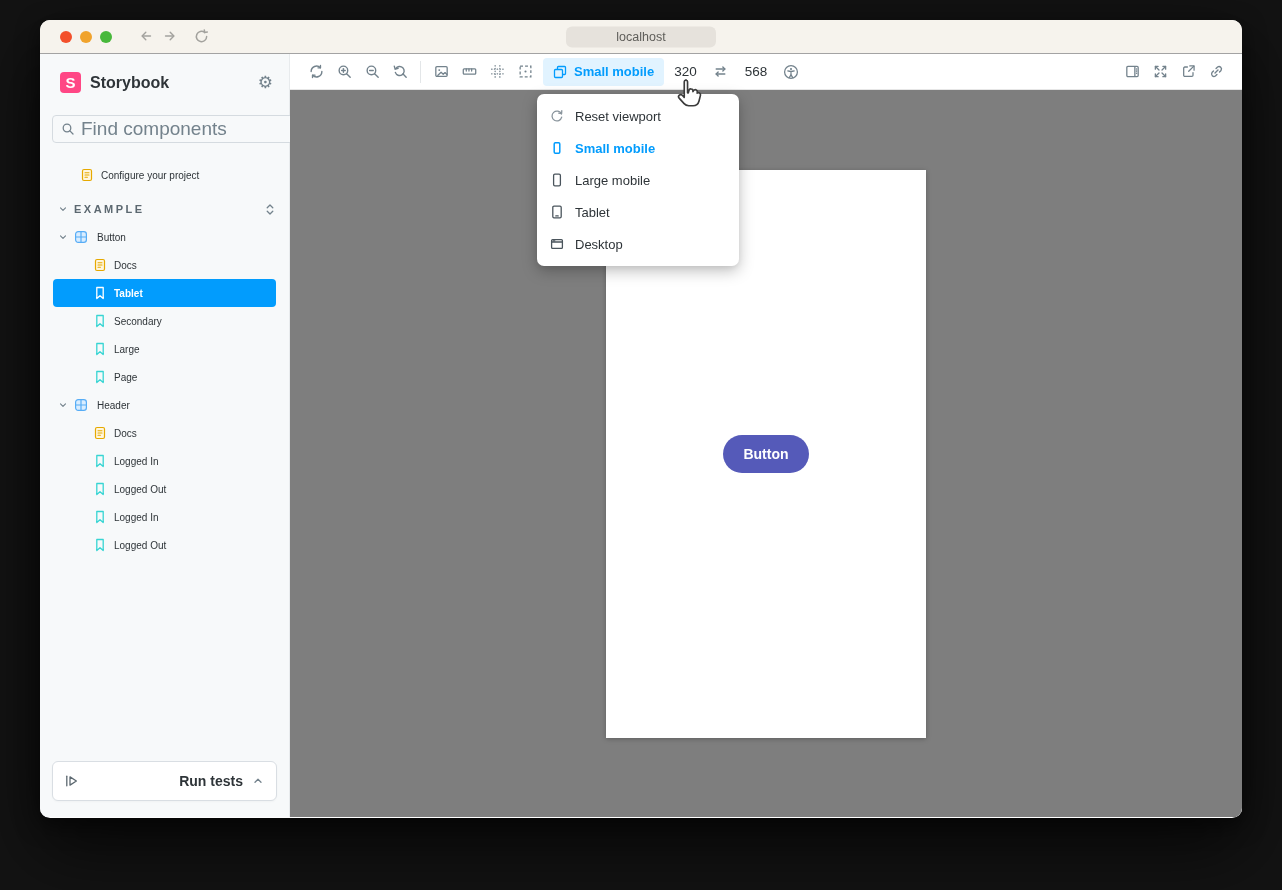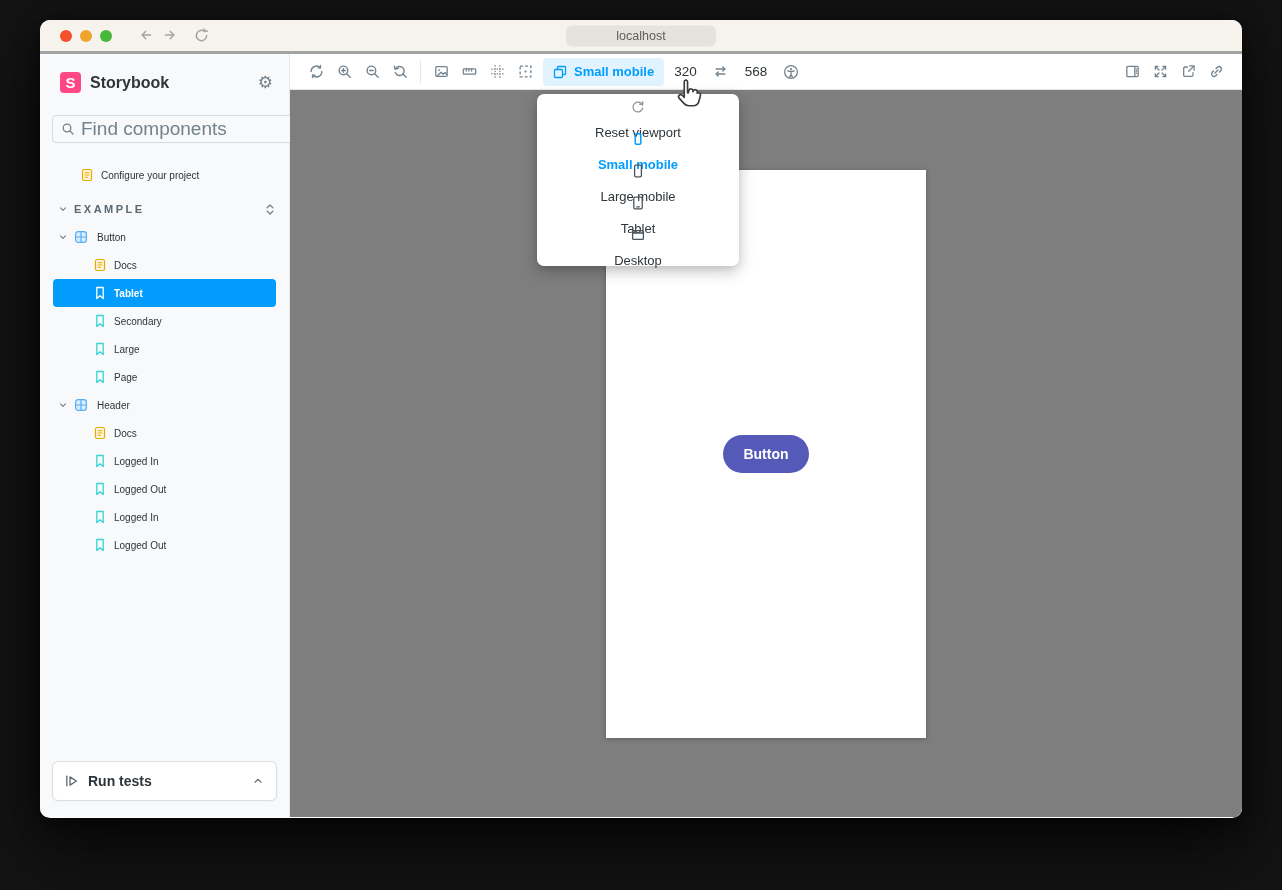--- a/index.html
+++ b/index.html
@@ -11,21 +11,21 @@
     overflow:hidden;
   }
   .window {
     position:absolute; left:40px; top:20px; width:1202px; height:798px;
     border-radius:10px; overflow:hidden;
     background:#fff;
     box-shadow:0 30px 70px rgba(0,0,0,.65), 0 6px 22px rgba(0,0,0,.5);
   }
   
   .titlebar {
-    height:34px; background:#F6F3ED; border-bottom:3px solid #a3a3a3;
+    height:34px; background:#F6F3ED; border-bottom:1px solid #a3a3a3;
     display:flex; align-items:center; position:relative;
   }
   .traffic { display:flex; gap:8px; margin-left:20px; }
   .light { width:12px; height:12px; border-radius:50%; }
   .light.red { background:#F3502B; }
   .light.yellow { background:#F0A32D; }
   .light.green { background:#47B83B; }
   .navbtns { display:flex; gap:8px; margin-left:26px; color:#A3A29E; }
   .navbtns svg { display:block; }
   .urlpill {
@@ -88,20 +88,21 @@
   }
   .section-head .lbl { margin-left:6px; flex:1; }
   .icon { display:inline-flex; flex:none; }
 
   .run-tests-wrap { padding:14px 12px 16px 12px; }
   .run-tests {
     height:40px; background:#fff; border:1px solid #D9DEE3; border-radius:6px;
     display:flex; align-items:center; padding:16px 12px; gap:9px;
     font-size:14px; font-weight:bold; color:#2E3438; cursor:pointer;
     box-shadow:0 1px 2px rgba(0,0,0,0.03);
+    text-align:right;
   }
   .run-tests .lbl { flex:1; font-weight:bold; }
 
   
   .toolbar {
     height:36px; background:#fff; border-bottom:1px solid #E6E6E6;
     display:flex; align-items:center; padding:0 12px; color:#73828C;
   }
   .tb-btn {
     height:28px; min-width:28px; padding:0 6px; border-radius:4px;
@@ -130,21 +131,21 @@
   }
 
   
   .dropdown {
     position:absolute; left:497px; top:74px; width:202px; z-index:40;
     background:#fff; border-radius:7px; padding:6px 0;
     box-shadow:0 2px 5px rgba(0,0,0,0.05), 0 5px 15px rgba(0,0,0,0.25);
   }
   .dd-item {
     height:32px; display:flex; align-items:center; gap:11px; padding:0 13px;
-    font-size:13px; color:#2E3438; cursor:pointer;flex-direction:column;
+    font-size:13px; color:#2E3438; cursor:pointer;
   }
   .dd-item.active { color:#029CFD; font-weight:bold; }
 
   .cursor { position:absolute; left:630px; top:56px; z-index:99; pointer-events:none; }
 </style>
 </head>
 <body>
 
 <div class="window">
 

